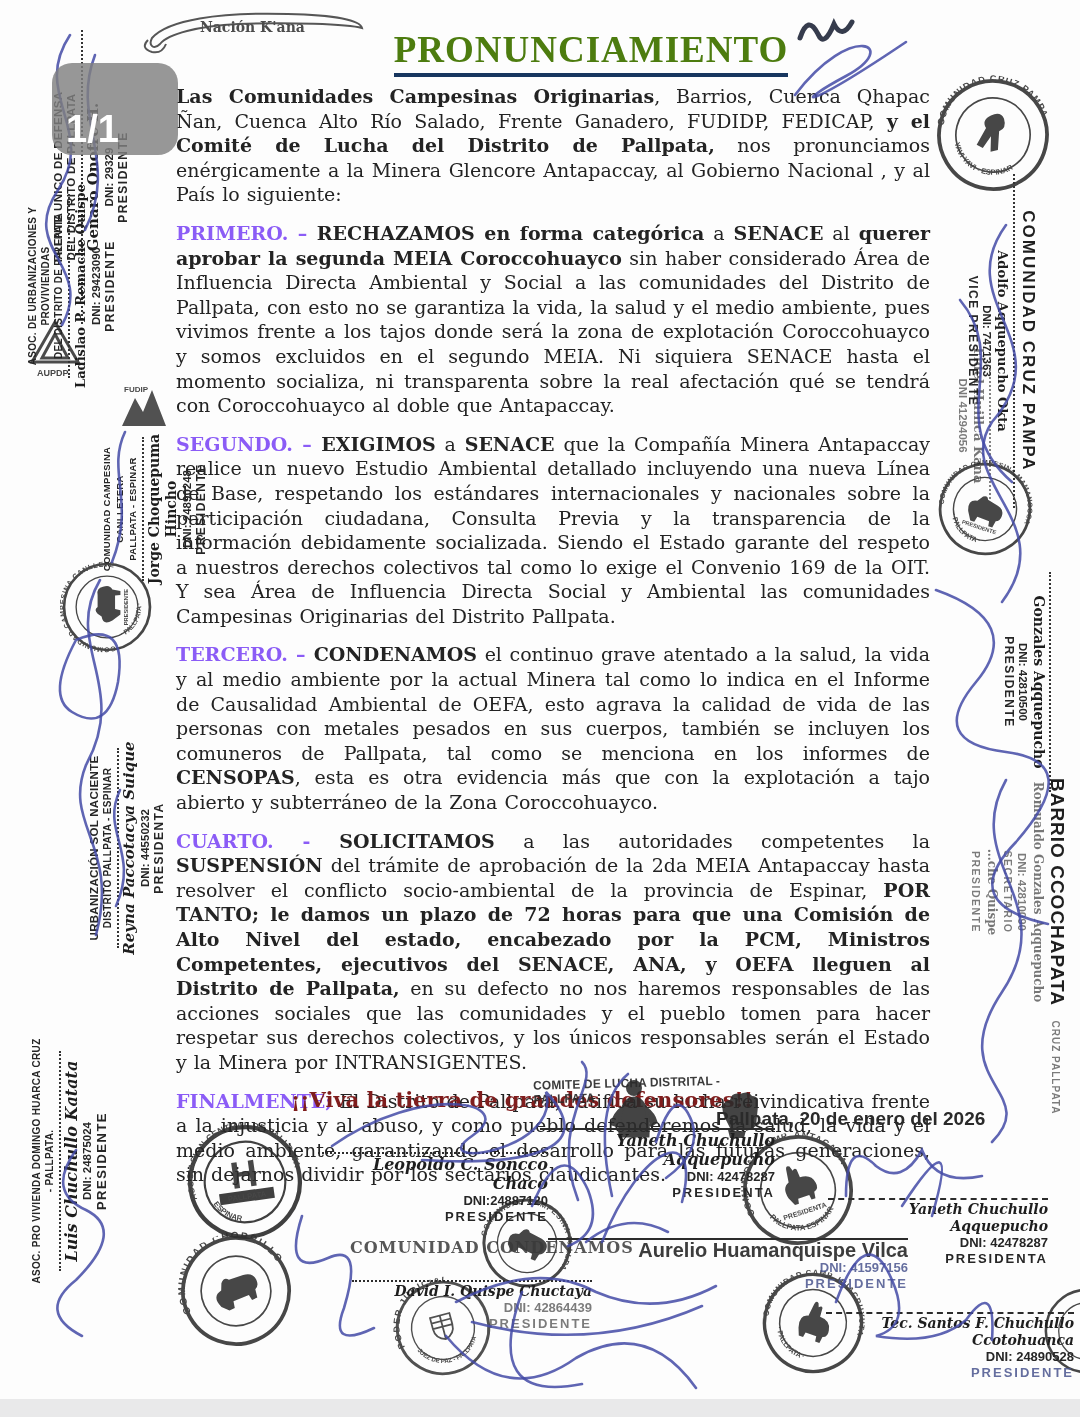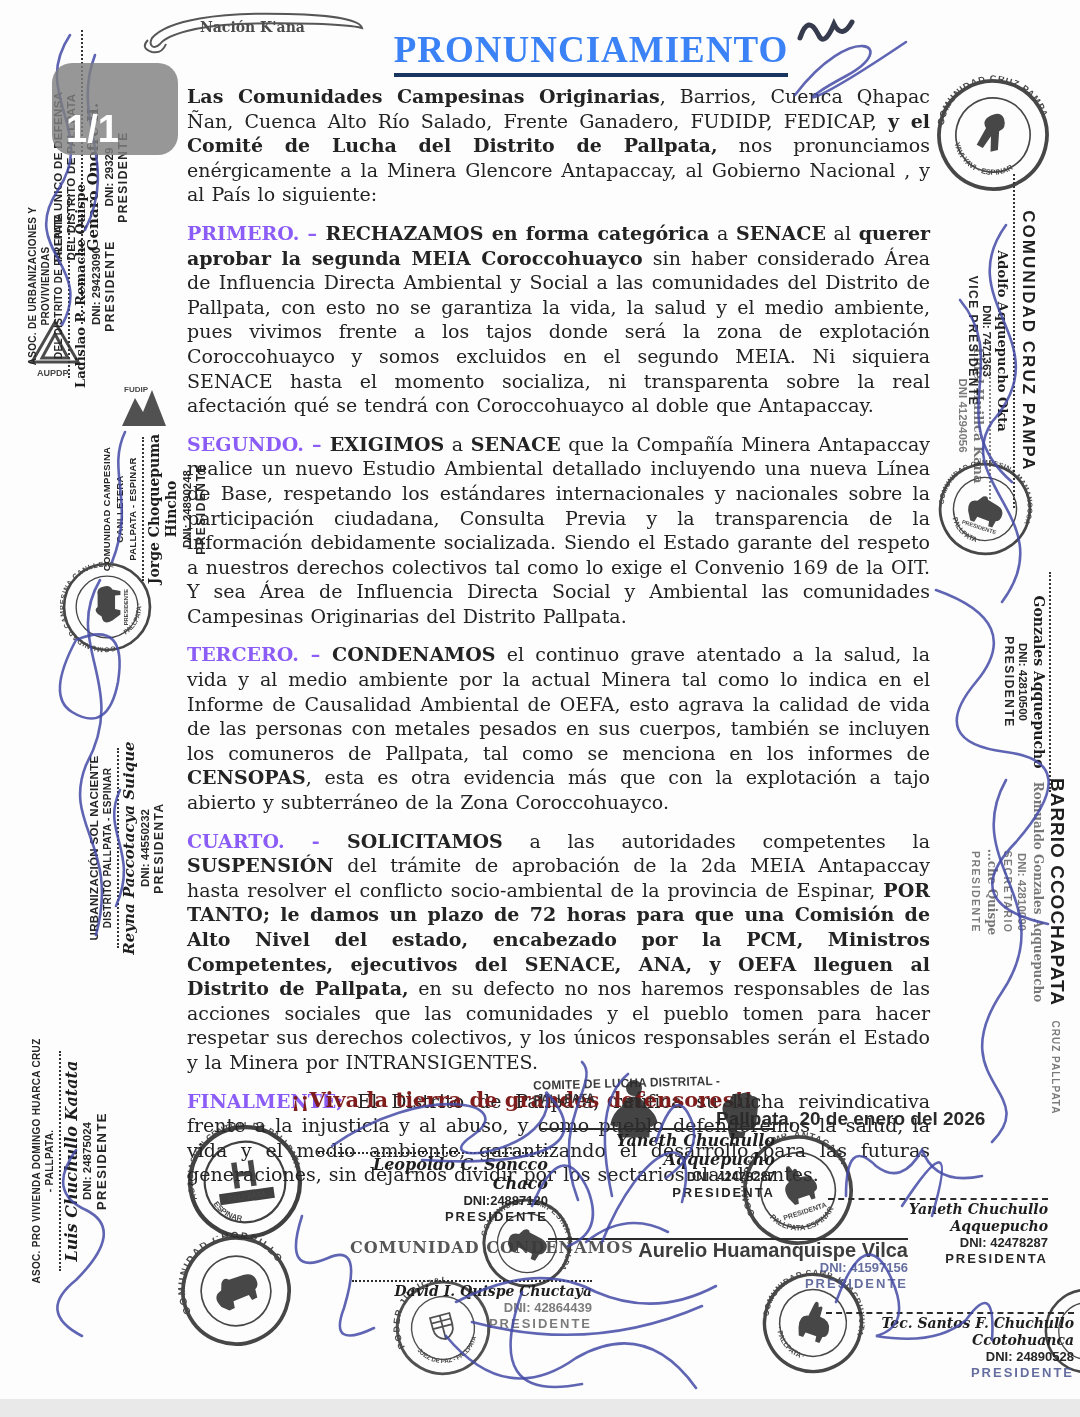--- a/index.html
+++ b/index.html
@@ -1,24 +1,24 @@
 <!DOCTYPE html>
 <html lang="es"><head>
 <meta charset="utf-8">
 <style>
   html,body{margin:0;padding:0;}
   .page{position:relative;width:1080px;height:1417px;background:#fdfdfd;overflow:hidden;
         font-family:"DejaVu Serif",serif;color:#262626;}
   
   .title-wrap{position:absolute;left:172px;top:28px;width:758px;text-align:center;}
   .doc-title{display:inline-block;margin-left:80px;font-size:37px;font-weight:bold;letter-spacing:1px;
-             color:#3b82f6;border-bottom:4px solid #18365f;padding-bottom:2px;
+             color:#4d7c0f;border-bottom:4px solid #18365f;padding-bottom:2px;
              font-family:"Liberation Serif",serif;text-align:center;}
   .main-col{position:absolute;left:172px;top:84px;width:758px;}
-  .para{font-size:19px;line-height:24.6px;text-align:justify;margin:0 0 14px 15px;color:#232323;
+  .para{font-size:19px;line-height:24.6px;text-align:justify;margin:0 0 14px 4px;color:#232323;
         word-spacing:1px;}
   .seg-b{font-weight:bold;}
   .seg-navy{font-weight:bold;color:#8b5cf6;}
   .viva{position:absolute;left:172px;top:1087px;width:700px;text-align:center;font-size:21px;
         font-weight:bold;color:#7f1d1d;}
   .date-line{position:absolute;left:716px;top:1108px;font:bold 19px "Liberation Sans",sans-serif;
              color:#2a2a2a;}
   
   .page-badge{position:absolute;left:52px;top:63px;width:126px;height:92px;background:rgba(128,128,128,.82);
               border-radius:20px;color:#fff;font:bold 38px "Liberation Sans",sans-serif;

